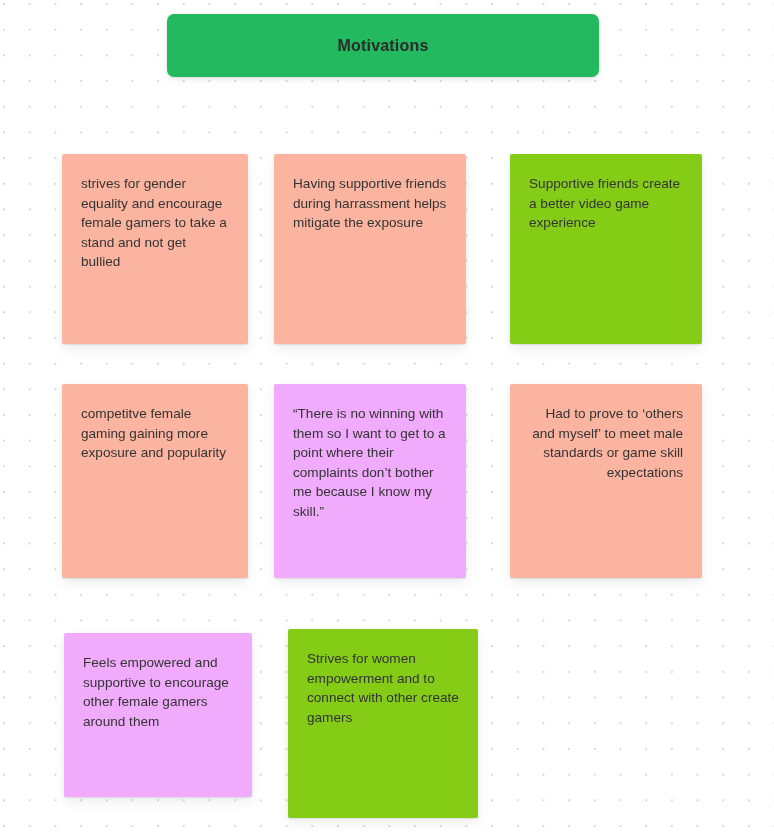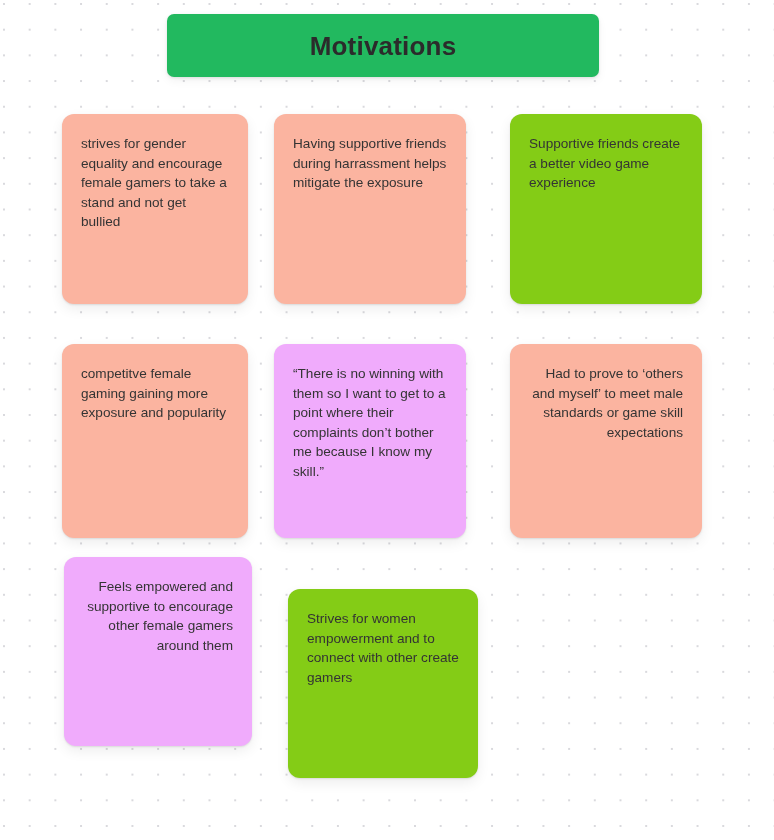--- a/index.html
+++ b/index.html
@@ -38,33 +38,34 @@
     height: 63px;
     background: #22b95f;
     border-radius: 7px;
     display: flex;
     align-items: center;
     justify-content: center;
     box-shadow: 0 1px 3px rgba(0,0,0,0.10), 0 4px 10px rgba(0,0,0,0.05);
   }
 
   #header-title {
-    font-size: 26px;
+    font-size: 16px;
     font-weight: bold;
     color: #2b2b2b;
     letter-spacing: 0.2px;
     line-height: 1;
   }
 
   
   .note {
     position: absolute;
-    border-radius: 12px;
+    border-radius: 2px;
     padding: 20px 19px 16px 19px;
     box-shadow: 0 1px 2px rgba(0,0,0,0.10), 0 5px 13px rgba(0,0,0,0.07);
+    margin-top: 40px;
   }
 
   .note-text {
     font-size: 13.6px;
     line-height: 19.6px;
     color: #343434;
     white-space: pre-wrap;
     word-wrap: break-word;
   }
 
@@ -98,19 +99,19 @@
 </div>
 
 <div class="note yellow" style="left:274px; top:344px; width:192px; height:194px;">
   <div class="note-text">“There is no winning with them so I want to get to a point where their complaints don’t bother me because I know my skill.”</div>
 </div>
 
 <div class="note pink" style="left:510px; top:344px; width:192px; height:194px;text-align:right;">
   <div class="note-text">Had to prove to ‘others and myself’ to meet male standards or game skill expectations</div>
 </div>
 
-<div class="note yellow" style="left:64px; top:557px; width:188px; height:189px;text-align:right;">
+<div class="note yellow" style="left:64px; top:593px; width:188px; height:164px;">
   <div class="note-text">Feels empowered and supportive to encourage other female gamers around them</div>
 </div>
 
 <div class="note blue" style="left:288px; top:589px; width:190px; height:189px;">
   <div class="note-text">Strives for women empowerment and to connect with other create gamers</div>
 </div>
 
 </body></html>

